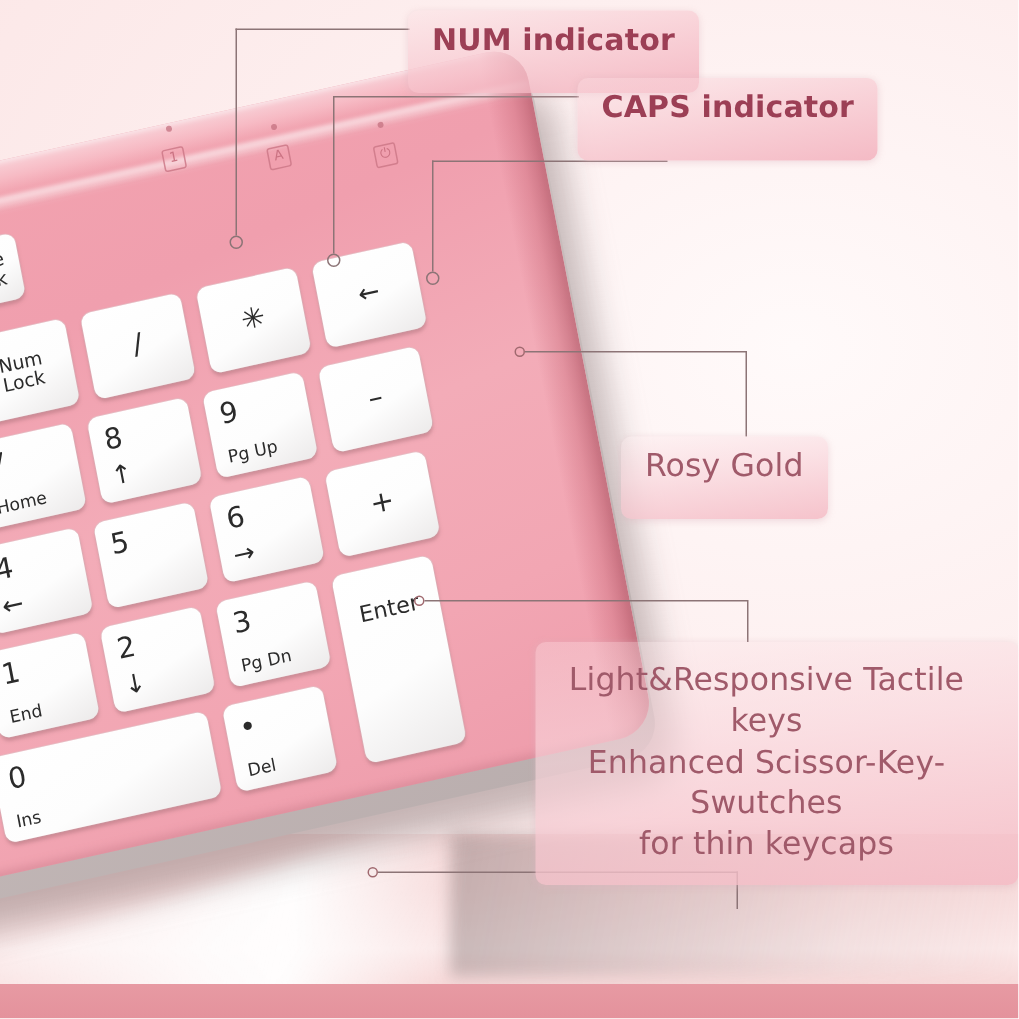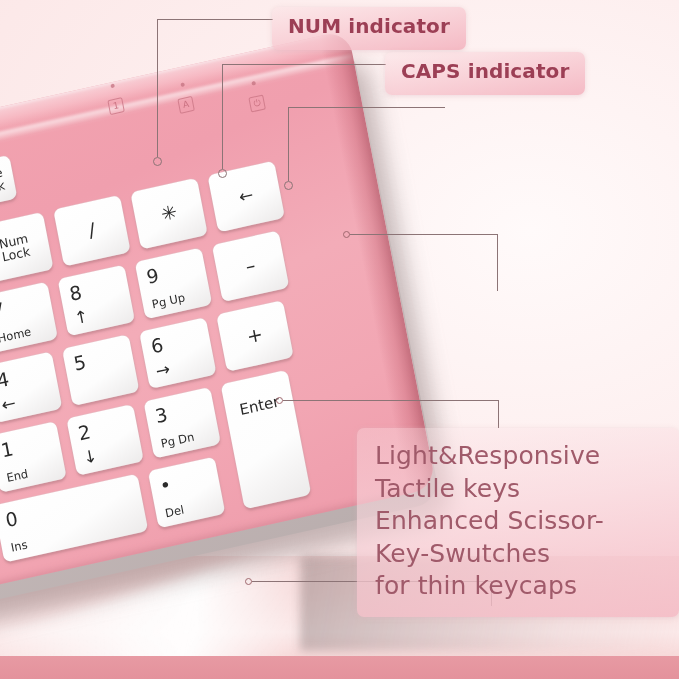--- a/index.html
+++ b/index.html
@@ -197,21 +197,21 @@
     box-sizing: border-box;
   }
   .marker.sm {
     width: 7px; height: 7px;
     border-color: #a0696f;
   }
 
   
   .callout {
     position: absolute;
-    padding: 7px 16px 12px 16px;
+    padding: 7px 16px 24px 16px;
     border-radius: 7px;
     color: #9c3f55;
     font-size: 20px;
     font-weight: bold;
     letter-spacing: 0.1px;
     background: linear-gradient(170deg,
         rgba(250,222,226,0.35) 0%,
         rgba(248,205,212,0.70) 38%,
         rgba(243,178,190,0.88) 100%);
     box-shadow: 0 1px 5px rgba(220,180,188,0.45);
@@ -222,22 +222,23 @@
     font-weight: normal;
     font-size: 21px;
     background: linear-gradient(172deg,
         rgba(252,234,236,0.30) 0%,
         rgba(249,214,220,0.65) 40%,
         rgba(244,186,196,0.85) 100%);
   }
   .callout.multi {
     white-space: pre-line;
     line-height: 1.30;
-    font-size: 25px;
+    font-size: 21px;
     padding: 12px 32px 14px 18px;
+    text-align: center;
   }
 </style>
 </head>
 <body>
 
 <div id="stage">
 
   <div class="table-surface"></div>
   <div class="table-shadow-right"></div>
   <div class="table-sheen"></div>
@@ -363,19 +364,20 @@
 
   <div class="marker sm" style="left:245px; top:578px;"></div>
   <div class="leader h" style="left:252px; top:581px; width:240px;"></div>
   <div class="leader v" style="left:491px; top:581px; height:25px;"></div>
 
   <div class="callout" style="left:272px; top:7px;">NUM indicator</div>
 
   <div class="callout" style="left:385px; top:52px;">CAPS indicator</div>
 
 
+  <div class="callout plain" style="left:414px; top:291px;">Rosy Gold</div>
 
   <div class="callout plain multi" style="left:357px; top:428px;">Light&amp;Responsive Tactile keys
 Enhanced Scissor-Key-Swutches
 for thin keycaps</div>
 
 
 </div>
 
 </body></html>

